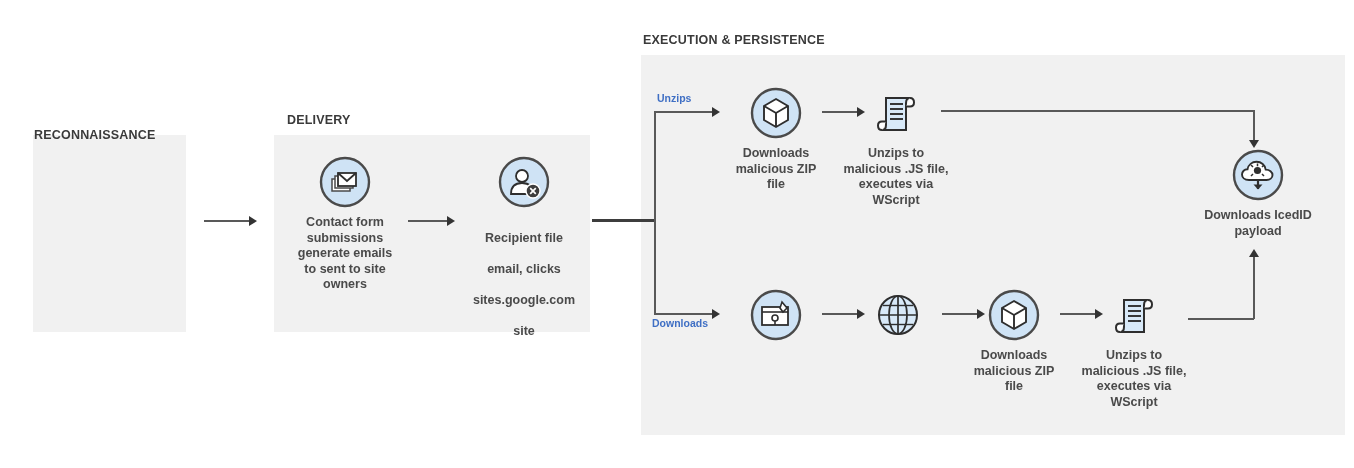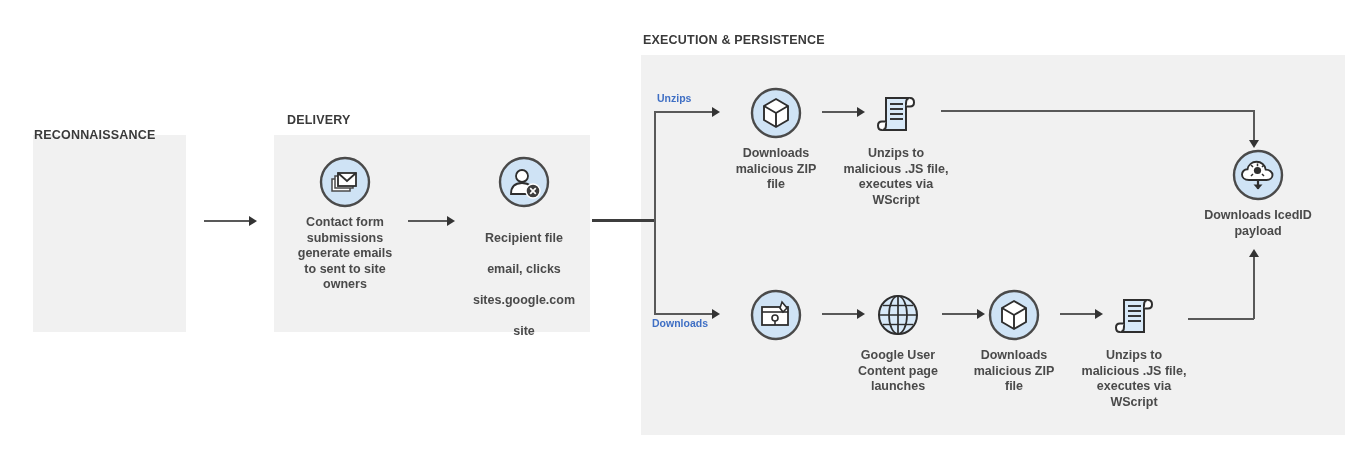--- a/index.html
+++ b/index.html
@@ -230,23 +230,20 @@
     <div class="node-icon">
       <svg width="54" height="54" viewBox="0 0 54 54">
         <circle cx="27" cy="27" r="19" fill="#d8e9f8" stroke="#2e2e2e" stroke-width="2"></circle>
         <ellipse cx="27" cy="27" rx="9" ry="19" fill="none" stroke="#2e2e2e" stroke-width="1.7"></ellipse>
         <line x1="8" y1="27" x2="46" y2="27" stroke="#2e2e2e" stroke-width="1.7"></line>
         <line x1="12" y1="17.5" x2="42" y2="17.5" stroke="#2e2e2e" stroke-width="1.4"></line>
         <line x1="12" y1="36.5" x2="42" y2="36.5" stroke="#2e2e2e" stroke-width="1.4"></line>
         <line x1="27" y1="8" x2="27" y2="46" stroke="#2e2e2e" stroke-width="1.7"></line>
       </svg>
     </div>
-    <div class="node-label">Google User
-Content page
-launches</div>
   </div>
 
   <div class="node" style="left:949px; top:288px;">
     <div class="node-icon">
       <svg width="54" height="54" viewBox="0 0 54 54">
         <circle cx="27" cy="27" r="24" fill="#cfe3f5" stroke="#4a4a4a" stroke-width="2.4"></circle>
         <path d="M27 13 L39 20 L39 34 L27 41 L15 34 L15 20 Z" fill="#ffffff" stroke="#2e2e2e" stroke-width="1.9"></path>
         <path d="M15 20 L27 27 L39 20 M27 27 L27 41" fill="none" stroke="#2e2e2e" stroke-width="1.9"></path>
       </svg>
     </div>

